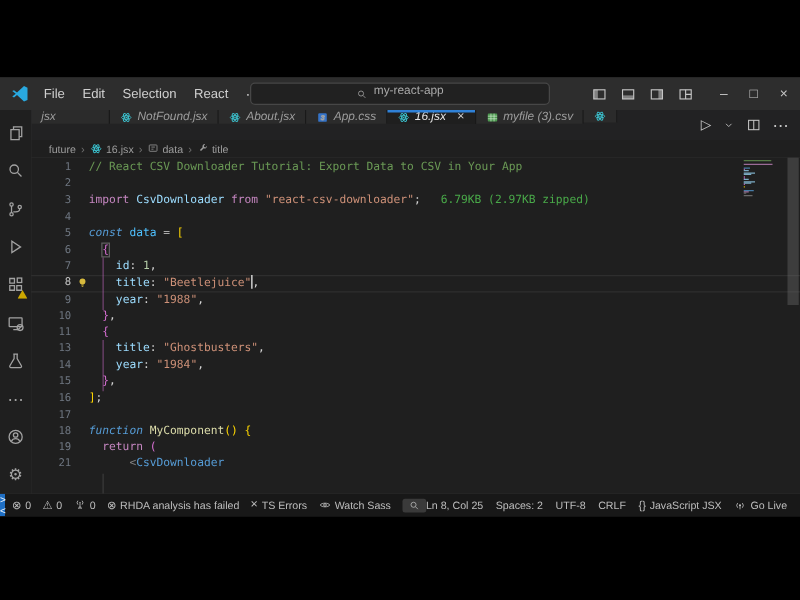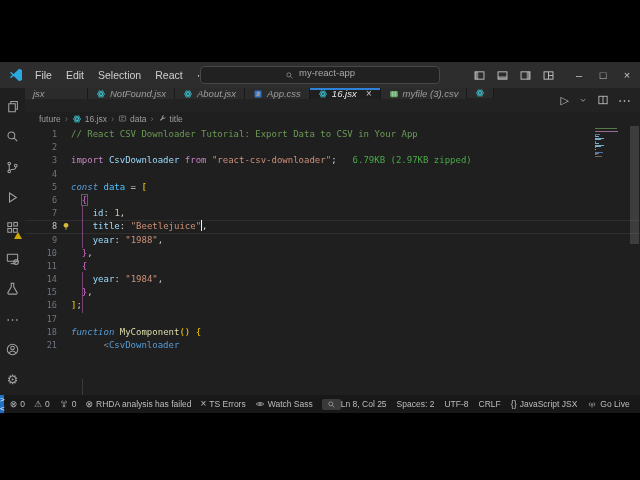--- a/index.html
+++ b/index.html
@@ -410,38 +410,46 @@
               </div>
               <div class="line">
                 <span class="ln">10</span>
                 <span class="lc"><span class="t-fg">  </span><span class="t-b2">}</span><span class="t-fg">,</span></span>
               </div>
               <div class="line">
                 <span class="ln">11</span>
                 <span class="lc"><span class="t-fg">  </span><span class="t-b2">{</span></span>
               </div>
               <div class="line">
+                <span class="ln">13</span>
+                <span class="lc"><span class="t-fg">    </span><span class="t-prop">title</span><span class="t-fg">: </span><span class="t-str">"Ghostbusters"</span><span class="t-fg">,</span></span>
+              </div>
+              <div class="line">
                 <span class="ln">14</span>
                 <span class="lc"><span class="t-fg">    </span><span class="t-prop">year</span><span class="t-fg">: </span><span class="t-str">"1984"</span><span class="t-fg">,</span></span>
               </div>
               <div class="line">
                 <span class="ln">15</span>
                 <span class="lc"><span class="t-fg">  </span><span class="t-b2">}</span><span class="t-fg">,</span></span>
               </div>
               <div class="line">
                 <span class="ln">16</span>
                 <span class="lc"><span class="t-b1">]</span><span class="t-fg">;</span></span>
               </div>
               <div class="line">
                 <span class="ln">17</span>
                 <span class="lc"></span>
               </div>
               <div class="line">
                 <span class="ln">18</span>
                 <span class="lc"><span class="t-kw2">function</span><span class="t-fg"> </span><span class="t-fn">MyComponent</span><span class="t-b1">(</span><span class="t-b1">)</span><span class="t-fg"> </span><span class="t-b1">{</span></span>
+              </div>
+              <div class="line">
+                <span class="ln">19</span>
+                <span class="lc"><span class="t-fg">  </span><span class="t-kw">return</span><span class="t-fg"> </span><span class="t-b2">(</span></span>
               </div>
               <div class="line">
                 <span class="ln">21</span>
                 <span class="lc"><span class="t-fg">      </span><span class="t-punct">&lt;</span><span class="t-tag">CsvDownloader</span></span>
               </div>
             </div>
           <div class="guide purple" style="left:57px;top:80px;height:42px;"></div>
           <div class="guide purple" style="left:57px;top:146px;height:41px;"></div>
           <div class="guide gray" style="left:57px;top:253px;height:16px;"></div>
           <div class="minimap" id="minimap">

